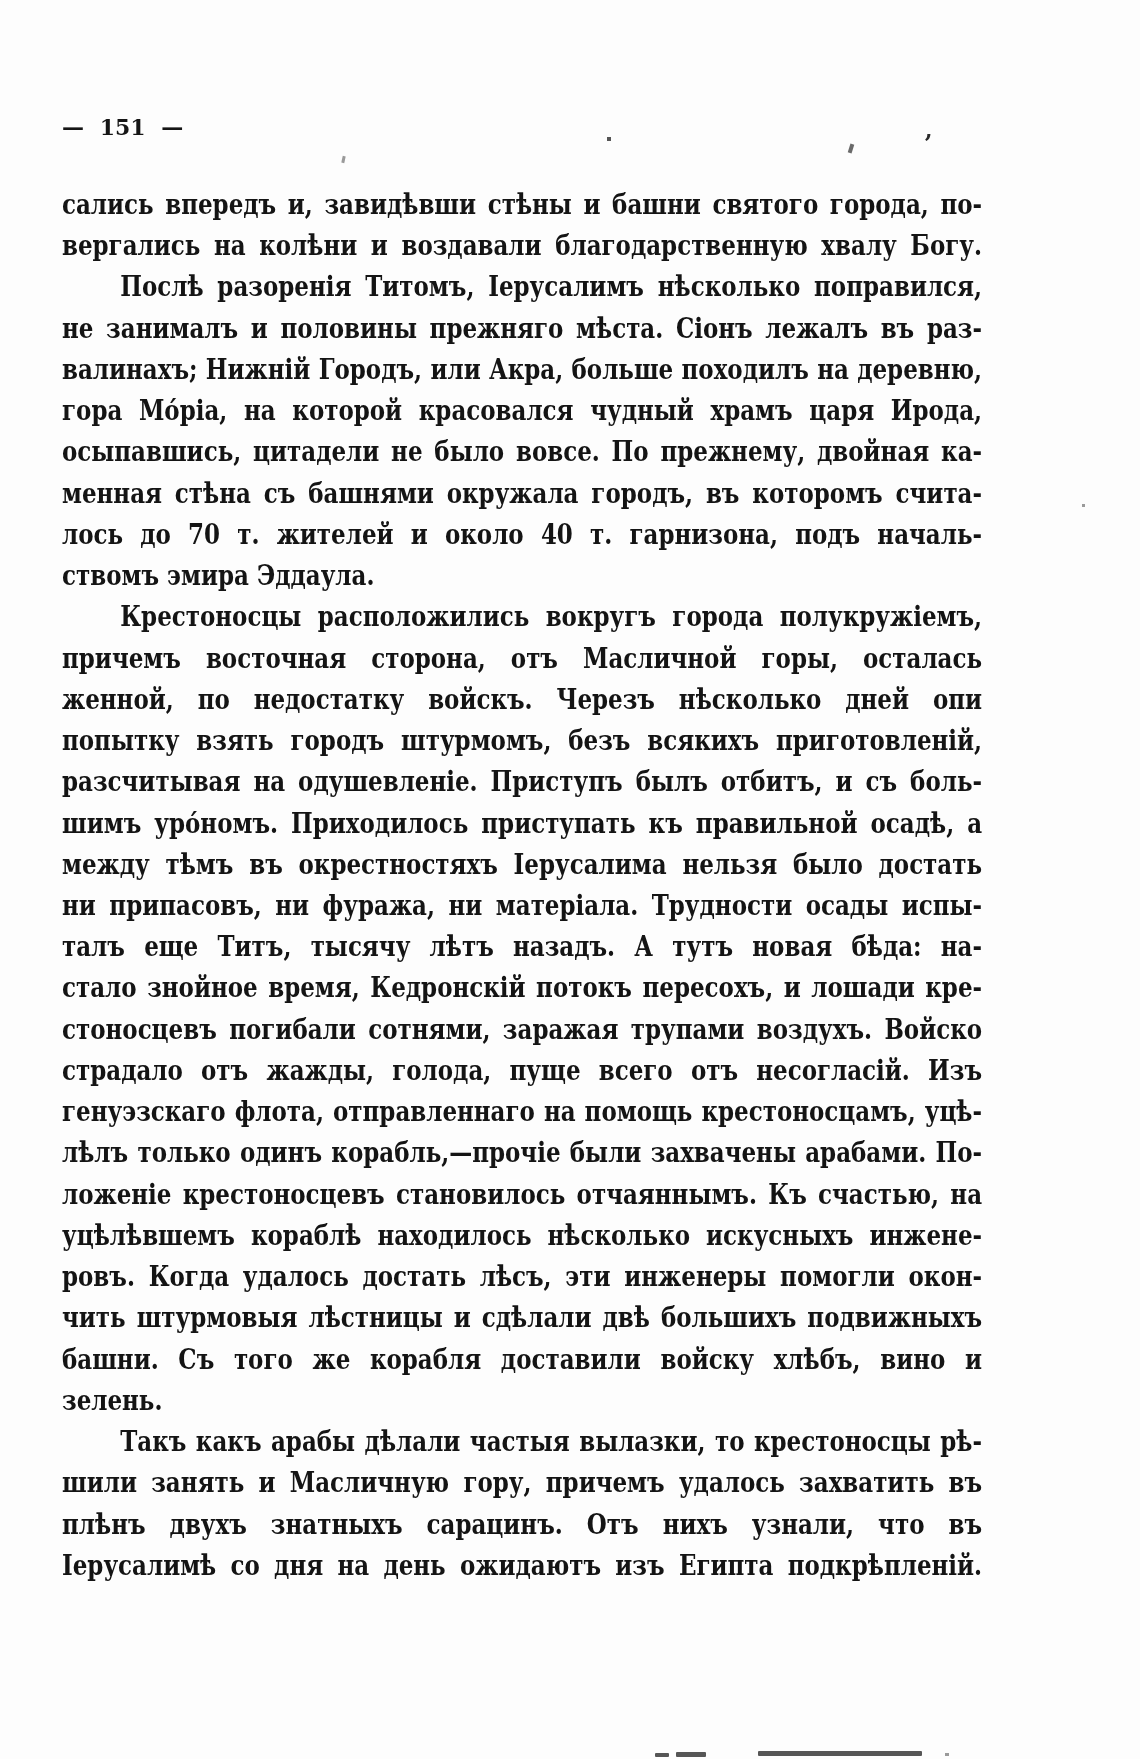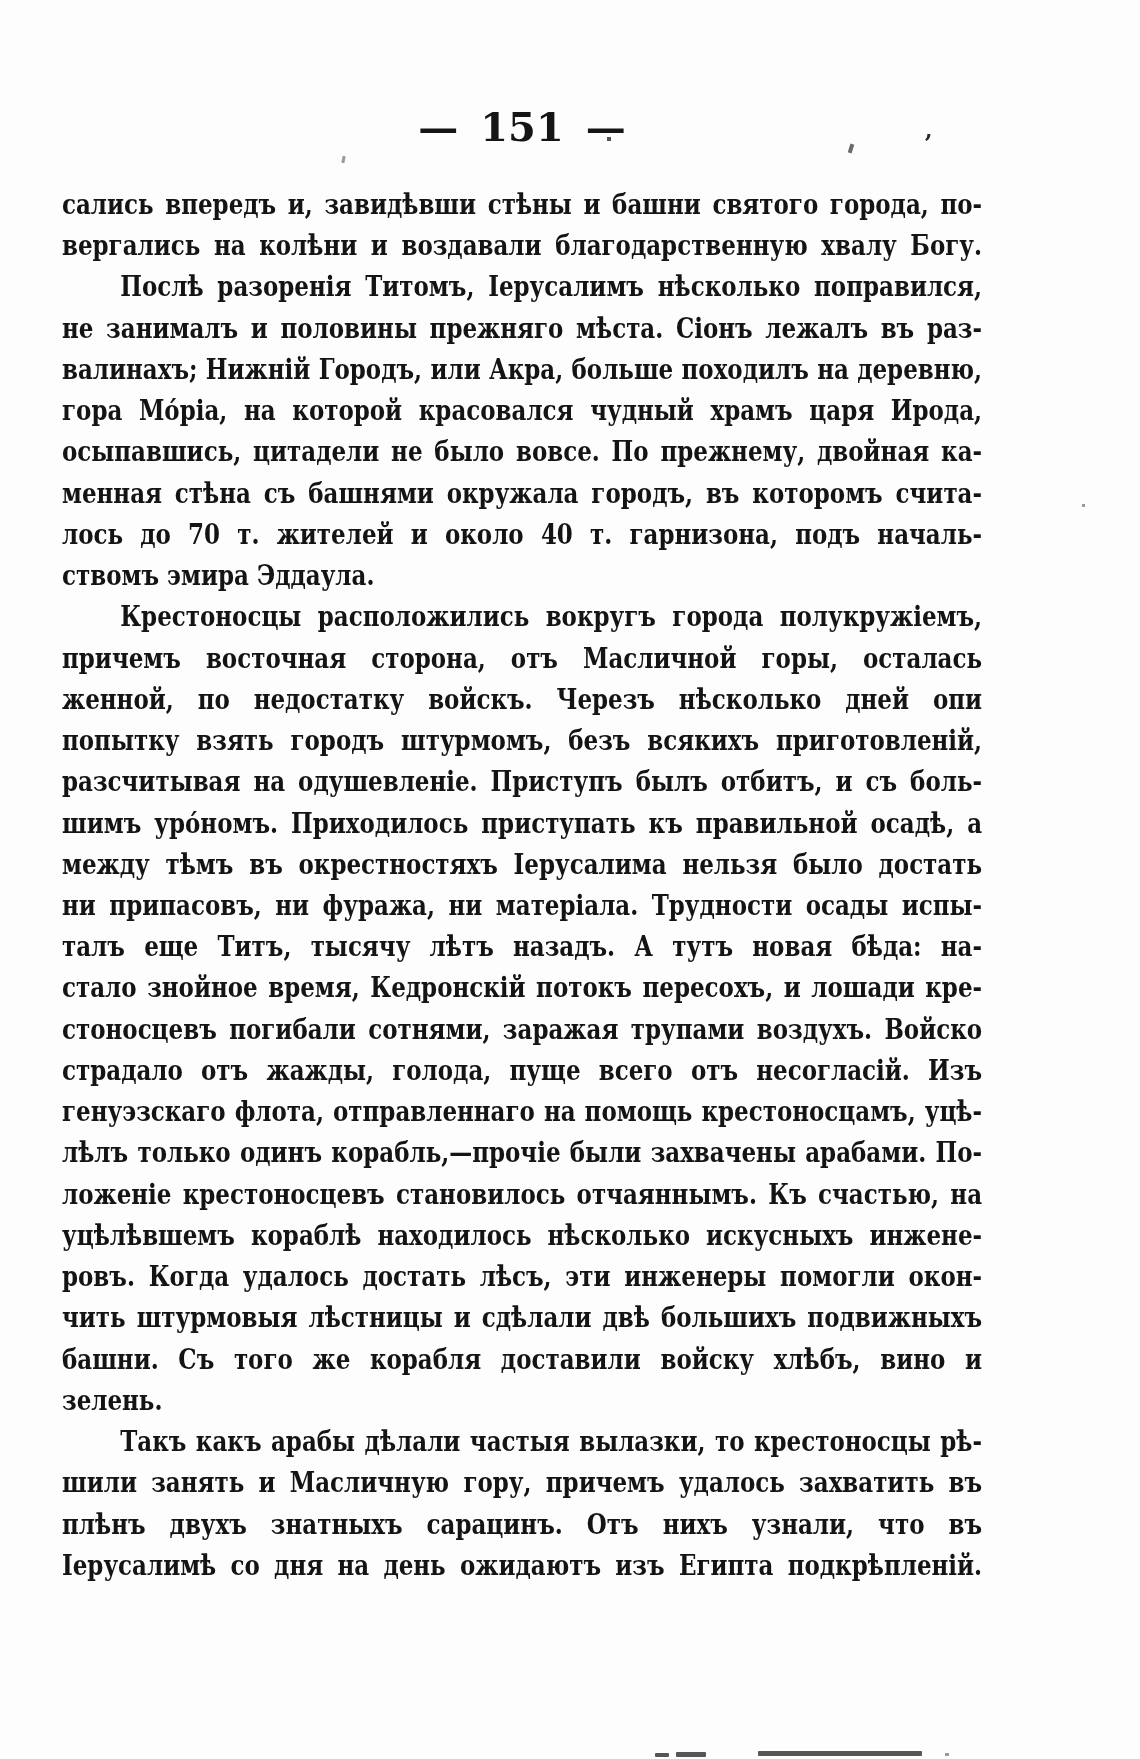--- a/index.html
+++ b/index.html
@@ -10,22 +10,22 @@
     background: #fdfdfd;
     overflow: hidden;
     font-family: "DejaVu Serif", serif;
     color: #131313;
   }
   .page-header {
     position: absolute;
     left: 62px;
     top: 106px;
     width: 920px;
-    text-align: center;
-    font-size: 40px;
+    text-align: left;
+    font-size: 22px;
     font-weight: bold;
     line-height: 42px;
     word-spacing: 8px;
     color: #151515;
   }
   .text-block {
     position: absolute;
     left: 62px;
     top: 184px;
     width: 1122px;               

